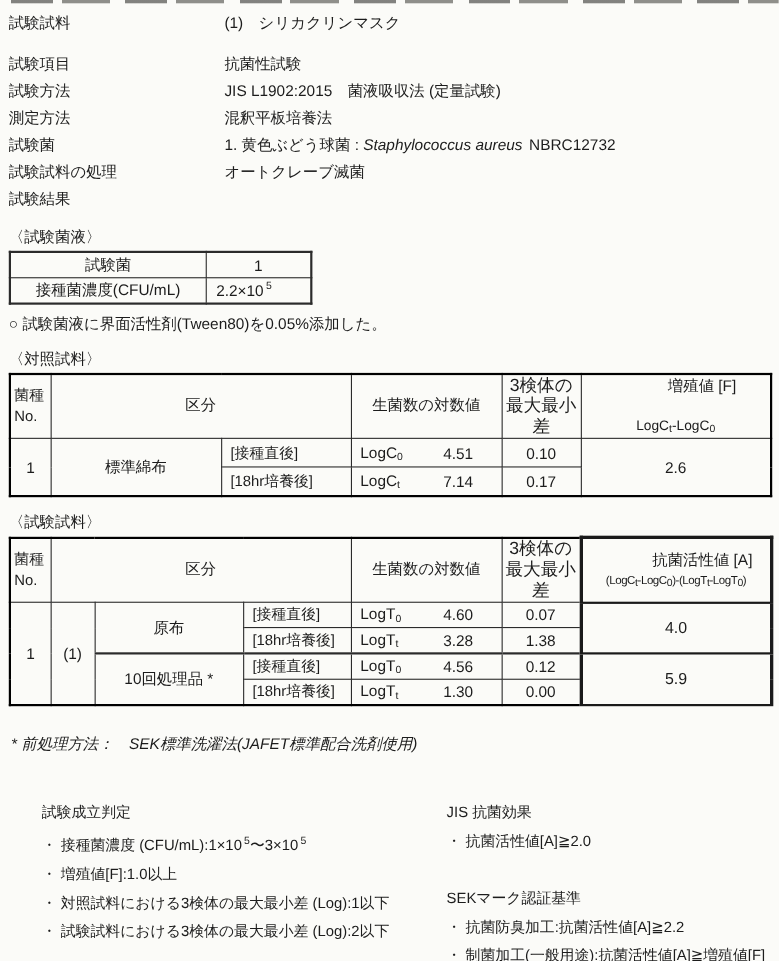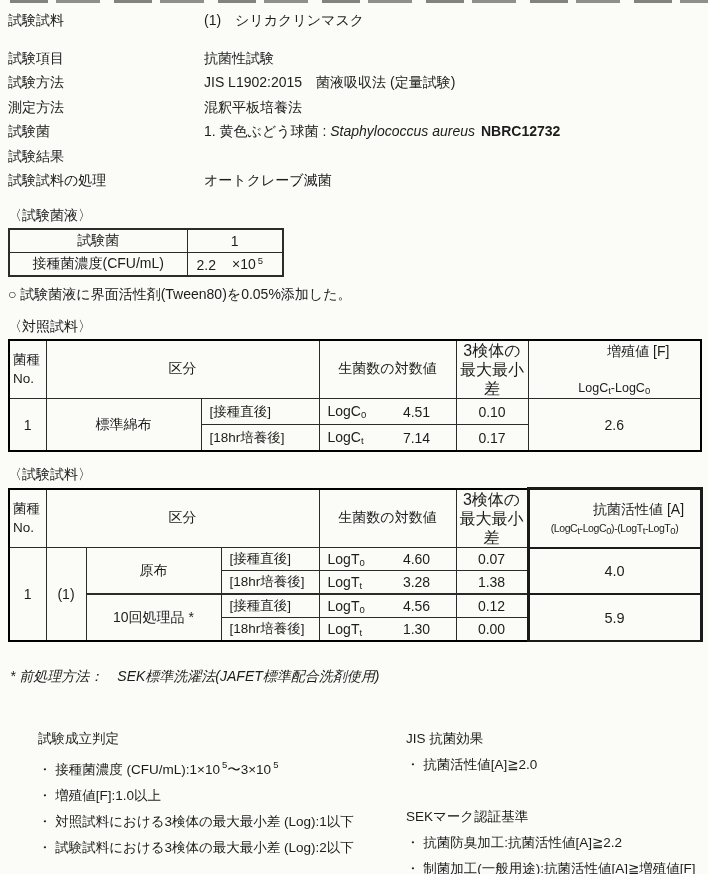--- a/index.html
+++ b/index.html
@@ -17,34 +17,34 @@
     background:repeating-linear-gradient(90deg,#5a5a57 0 38px,transparent 38px 46px,#6b6b66 46px 90px,transparent 90px 104px);
     opacity:.75;
   }
   .page{padding:8px 8px 0 8px;}
 
   
   .info-row{display:flex;line-height:24.5px;white-space:nowrap;}
   .info-row.first{margin-bottom:13px;}
   .info-label{width:196px;flex:0 0 196px;}
   .info-value i{font-style:italic;}
-  .nbrc{font-weight:bold;margin-left:6px;}
+  .nbrc{font-weight:normal;margin-left:6px;}
 
   .section-title{margin-top:12px;margin-bottom:3px;line-height:20px;}
 
   table{border-collapse:collapse;table-layout:fixed;}
   td,th{border:1px solid #2b2b2b;font-weight:normal;padding:0;font-size:14px;overflow:hidden;}
 
   
   .t1{width:274px;border:2px solid #2b2b2b;margin-top:1px;}
   .t1 td{height:22px;}
   .t1 .c1{text-align:center;}
   .t1 .c2{text-align:center;}
   .t1 .conc{text-align:left;padding-left:9px;}
-  .x10{margin-left:16px;text-align:right;}
+  .x10{margin-left:0;text-align:right;}
   sup{font-size:9.5px;margin-left:2px;}
   sub{font-size:9.5px;vertical-align:-2px;}
 
   .note{margin-top:7px;line-height:20px;}
 
   
   .t2,.t3{width:692px;border:2px solid #000000;margin-top:1px;}
   .t2 th{height:46px;}
   .t3 th{height:47px;}
   .t2 td{height:25px;}
@@ -97,26 +97,26 @@
     </div>
     <div class="info-row">
       <span class="info-label">測定方法</span>
       <span class="info-value">混釈平板培養法</span>
     </div>
     <div class="info-row">
       <span class="info-label">試験菌</span>
       <span class="info-value"><span>1. 黄色ぶどう球菌 : </span><i>Staphylococcus aureus</i><span class="nbrc">NBRC12732</span></span>
     </div>
     <div class="info-row">
+      <span class="info-label">試験試料の処理</span>
+      <span class="info-value">オートクレーブ滅菌</span>
+    </div>
+    <div class="info-row">
       <span class="info-label">試験結果</span>
       <span class="info-value"></span>
-    </div>
-    <div class="info-row">
-      <span class="info-label">試験試料の処理</span>
-      <span class="info-value">オートクレーブ滅菌</span>
     </div>
   </div>
 
   <div class="section-title">〈試験菌液〉</div>
   <table class="t1">
     <colgroup>
         <col style="width:178px">
         <col style="width:96px">
       </colgroup>
     <tbody>

